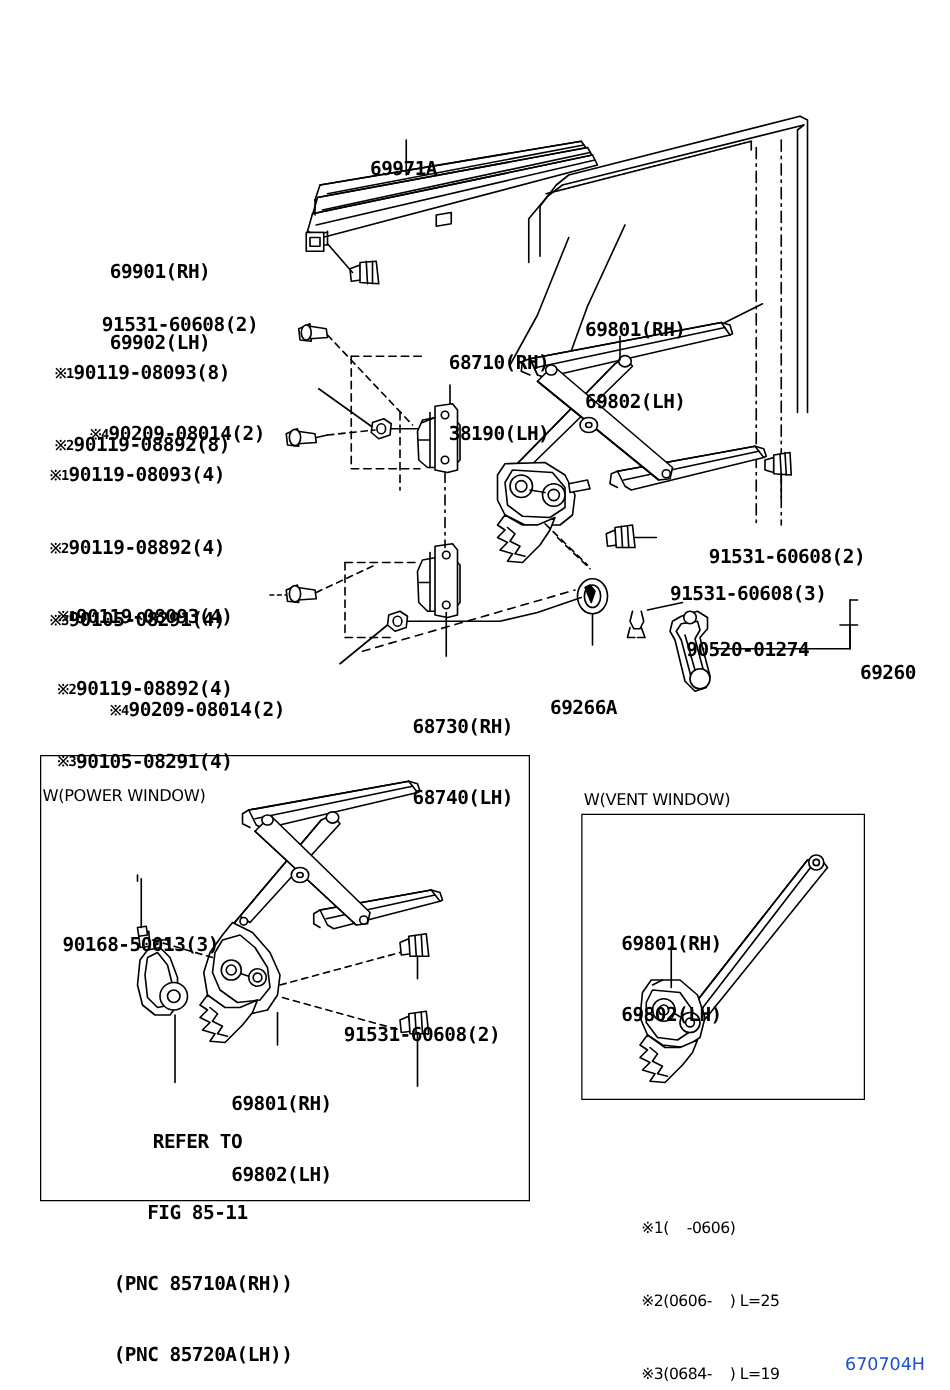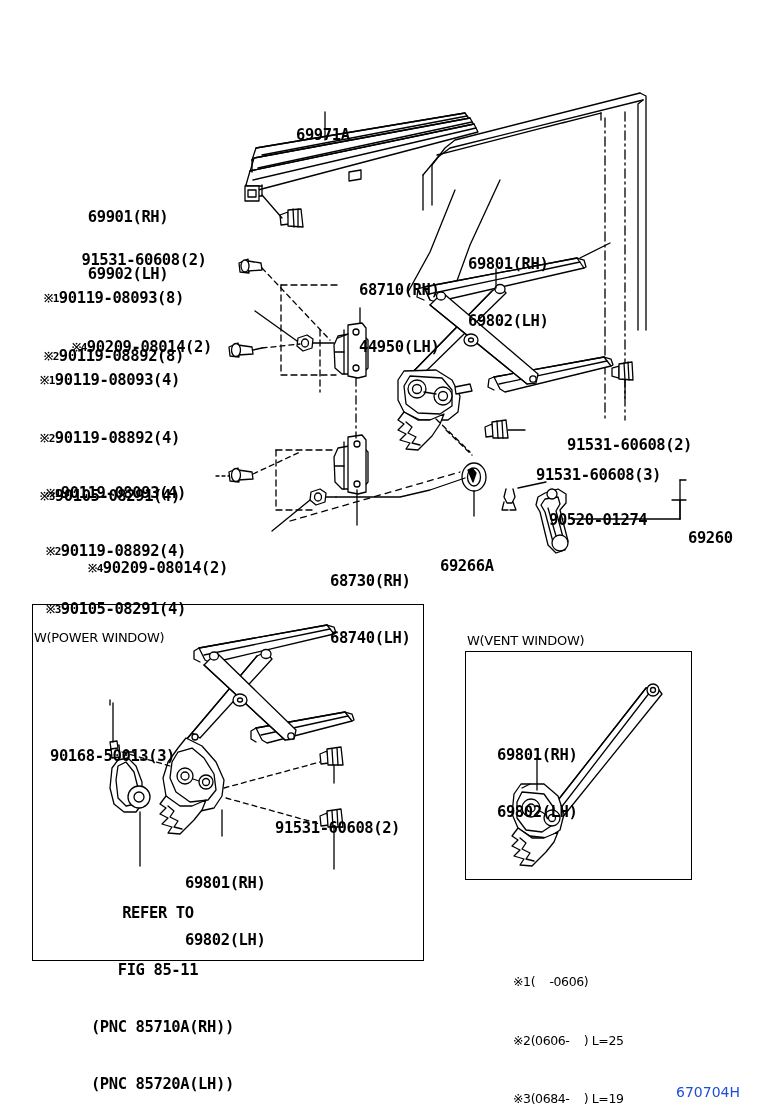--- a/index.html
+++ b/index.html
@@ -444,21 +444,21 @@
     <div><span class="mark">※<span>1</span></span><span>90119-08093(8)</span></div>
     <div><span class="mark">※<span>2</span></span><span>90119-08892(8)</span></div>
   </div>
 
   <div class="lbl" style="left:72px; top:300px;">
     <div><span class="mark">※<span>4</span></span><span>90209-08014(2)</span></div>
   </div>
 
   <div class="lbl" style="left:327px; top:243px;margin-left:32px;">
     <div>68710(RH)</div>
-    <div>44950(LH)</div>
+    <div>38190(LH)</div>
   </div>
 
   <div class="lbl" style="left:468px; top:217px;">
     <div>69801(RH)</div>
     <div>69802(LH)</div>
   </div>
 
   <div class="lbl" style="left:40px; top:333px;">
     <div><span class="mark">※<span>1</span></span><span>90119-08093(4)</span></div>
     <div><span class="mark">※<span>2</span></span><span>90119-08892(4)</span></div>

